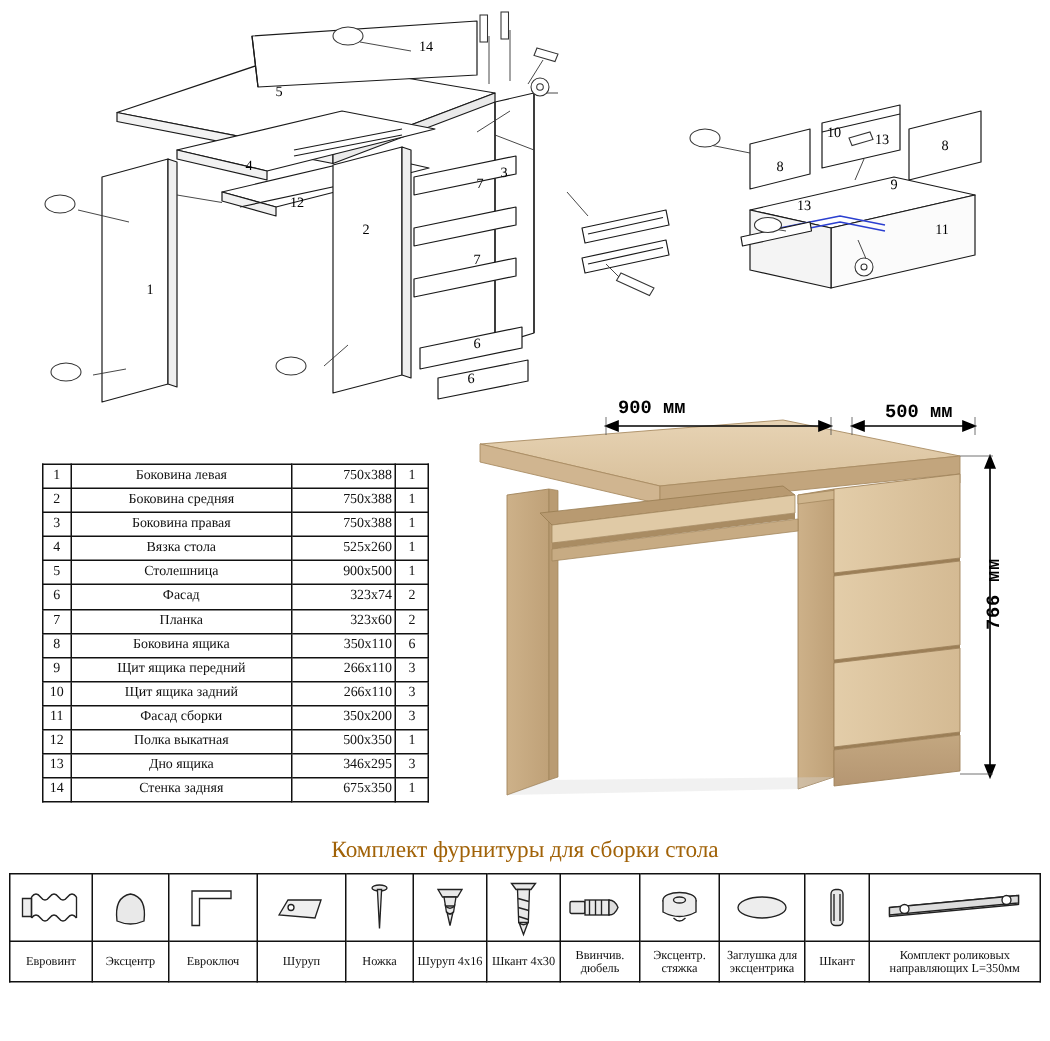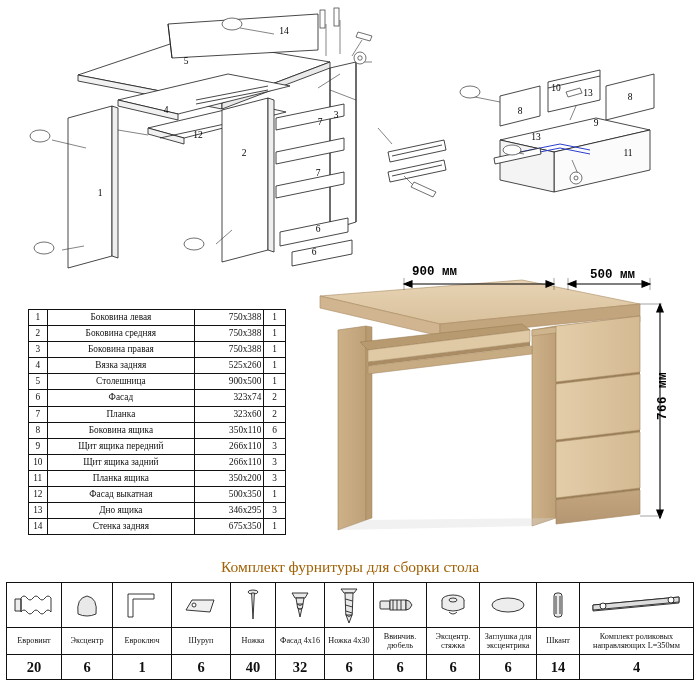--- a/index.html
+++ b/index.html
@@ -179,21 +179,21 @@
           <td class="qty">1</td>
         </tr>
       <tr>
           <td class="num">3</td>
           <td class="name">Боковина правая</td>
           <td class="size">750x388</td>
           <td class="qty">1</td>
         </tr>
       <tr>
           <td class="num">4</td>
-          <td class="name">Вязка задняя</td>
+          <td class="name">Вязка стола</td>
           <td class="size">525x260</td>
           <td class="qty">1</td>
         </tr>
       <tr>
           <td class="num">5</td>
           <td class="name">Столешница</td>
           <td class="size">900x500</td>
           <td class="qty">1</td>
         </tr>
       <tr>
@@ -221,27 +221,27 @@
           <td class="qty">3</td>
         </tr>
       <tr>
           <td class="num">10</td>
           <td class="name">Щит ящика задний</td>
           <td class="size">266x110</td>
           <td class="qty">3</td>
         </tr>
       <tr>
           <td class="num">11</td>
-          <td class="name">Планка ящика</td>
+          <td class="name">Фасад сборки</td>
           <td class="size">350x200</td>
           <td class="qty">3</td>
         </tr>
       <tr>
           <td class="num">12</td>
-          <td class="name">Фасад выкатная</td>
+          <td class="name">Полка выкатная</td>
           <td class="size">500x350</td>
           <td class="qty">1</td>
         </tr>
       <tr>
           <td class="num">13</td>
           <td class="name">Дно ящика</td>
           <td class="size">346x295</td>
           <td class="qty">3</td>
         </tr>
       <tr>
@@ -472,38 +472,24 @@
               </svg>
           </span>
         </td>
       </tr>
       <tr class="name">
         <td>Евровинт</td>
         <td>Эксцентр</td>
         <td>Евроключ</td>
         <td>Шуруп</td>
         <td>Ножка</td>
-        <td>Фасад 4х16</td>
-        <td>Ножка 4х30</td>
+        <td>Шуруп 4х16</td>
+        <td>Шкант 4х30</td>
         <td>Ввинчив. дюбель</td>
         <td>Эксцентр. стяжка</td>
         <td>Заглушка для эксцентрика</td>
         <td>Шкант</td>
         <td>Комплект роликовых направляющих L=350мм</td>
       </tr>
-      <tr class="qty">
-        <td>20</td>
-        <td>6</td>
-        <td>1</td>
-        <td>6</td>
-        <td>40</td>
-        <td>32</td>
-        <td>6</td>
-        <td>6</td>
-        <td>6</td>
-        <td>6</td>
-        <td>14</td>
-        <td>4</td>
-      </tr>
     </tbody>
   </table>
 
 </div>
 
 </body></html>

